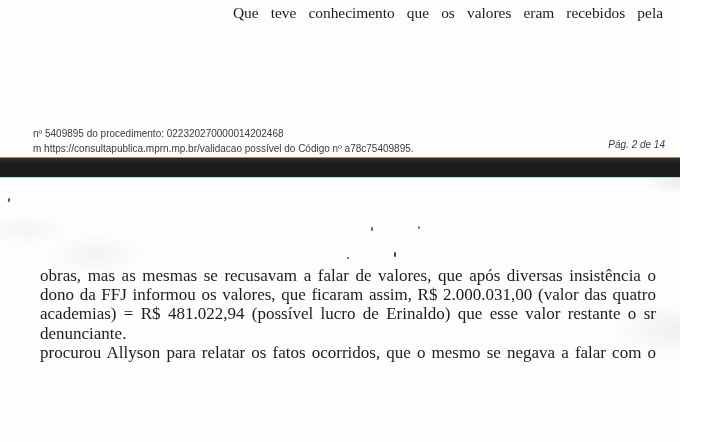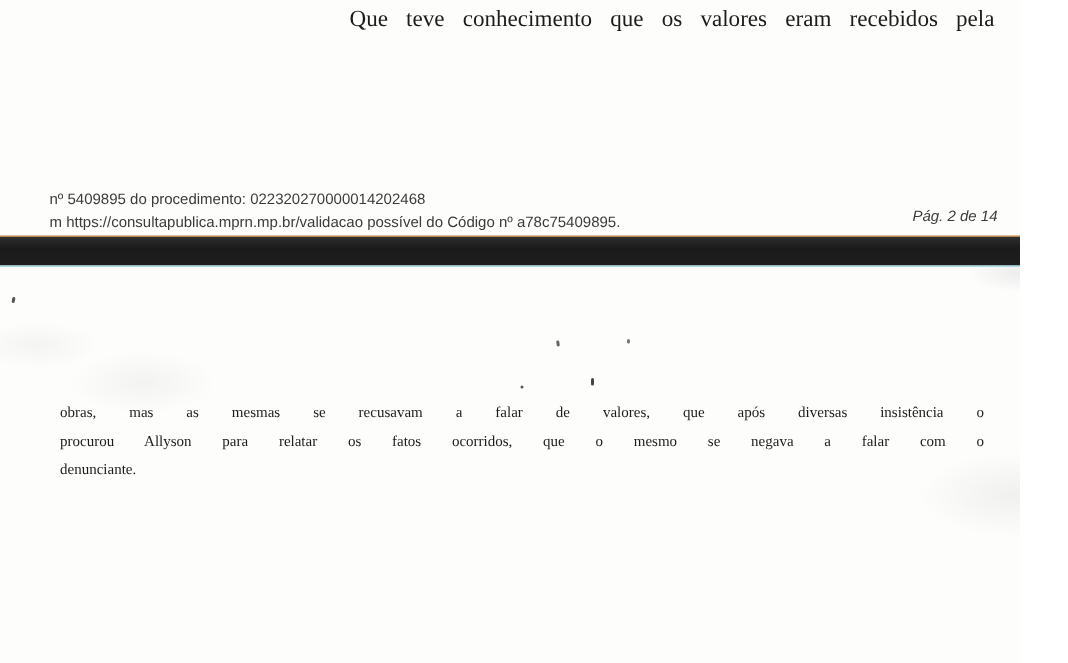--- a/index.html
+++ b/index.html
@@ -10,21 +10,21 @@
       radial-gradient(90px 40px at 675px 330px, rgba(125,135,125,0.10), rgba(125,135,125,0) 70%),
       radial-gradient(70px 30px at 95px 255px, rgba(125,135,125,0.08), rgba(125,135,125,0) 70%),
       radial-gradient(50px 18px at 680px 182px, rgba(110,115,115,0.12), rgba(110,115,115,0) 70%),
       radial-gradient(60px 22px at 25px 230px, rgba(125,135,125,0.07), rgba(125,135,125,0) 70%),
       #fdfdfc;
     overflow:hidden;
     font-family:"Liberation Serif", serif;
   }
   .para{position:absolute;color:#1c1c1c;}
   .top-para{left:45px;top:2px;width:618px;font-size:15.4px;line-height:22px;}
-  .body-para{left:40px;top:266px;width:616px;font-size:10px;line-height:19.2px;}
+  .body-para{left:40px;top:266px;width:616px;font-size:17px;line-height:19.2px;}
   .line{text-align:justify;text-align-last:justify;white-space:normal;}
   .line.no-just{text-align-last:left;}
   .footer{
     position:absolute;left:1px;top:126px;
     font-family:"Liberation Sans", sans-serif;
     font-size:10px;line-height:15px;color:#3b3b3b;
     white-space:nowrap;
     margin-left:32px;
   }
   .flink{color:#3b3b3b;cursor:pointer;}
@@ -66,17 +66,19 @@
   <div class="pagebreak-bar"></div>
 
   <div class="speck s1"></div>
   <div class="speck s2"></div>
   <div class="speck s3"></div>
   <div class="speck s4"></div>
   <div class="speck s5"></div>
 
   <div class="para body-para">
       <div class="line">obras, mas as mesmas se recusavam a falar de valores, que após diversas insistência o</div>
+      <div class="line">dono da FFJ informou os valores, que ficaram assim, R$ 2.000.031,00 (valor das quatro</div>
+      <div class="line">academias) =  R$ 481.022,94 (possível lucro de Erinaldo) que esse valor restante o sr</div>
+      <div class="line no-just">denunciante.</div>
       <div class="line">procurou Allyson para relatar os fatos ocorridos, que o mesmo se negava a falar com o</div>
-      <div class="line no-just">denunciante.</div>
     </div>
 
 </div>
 
 </body></html>

